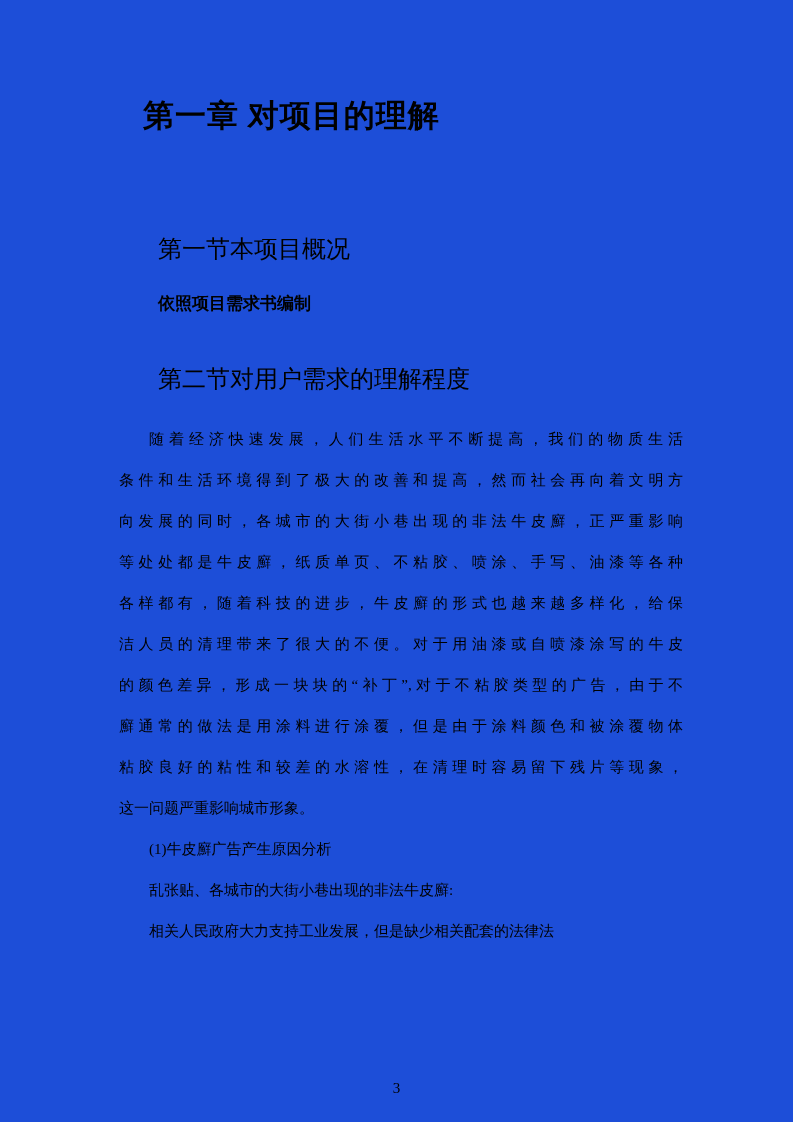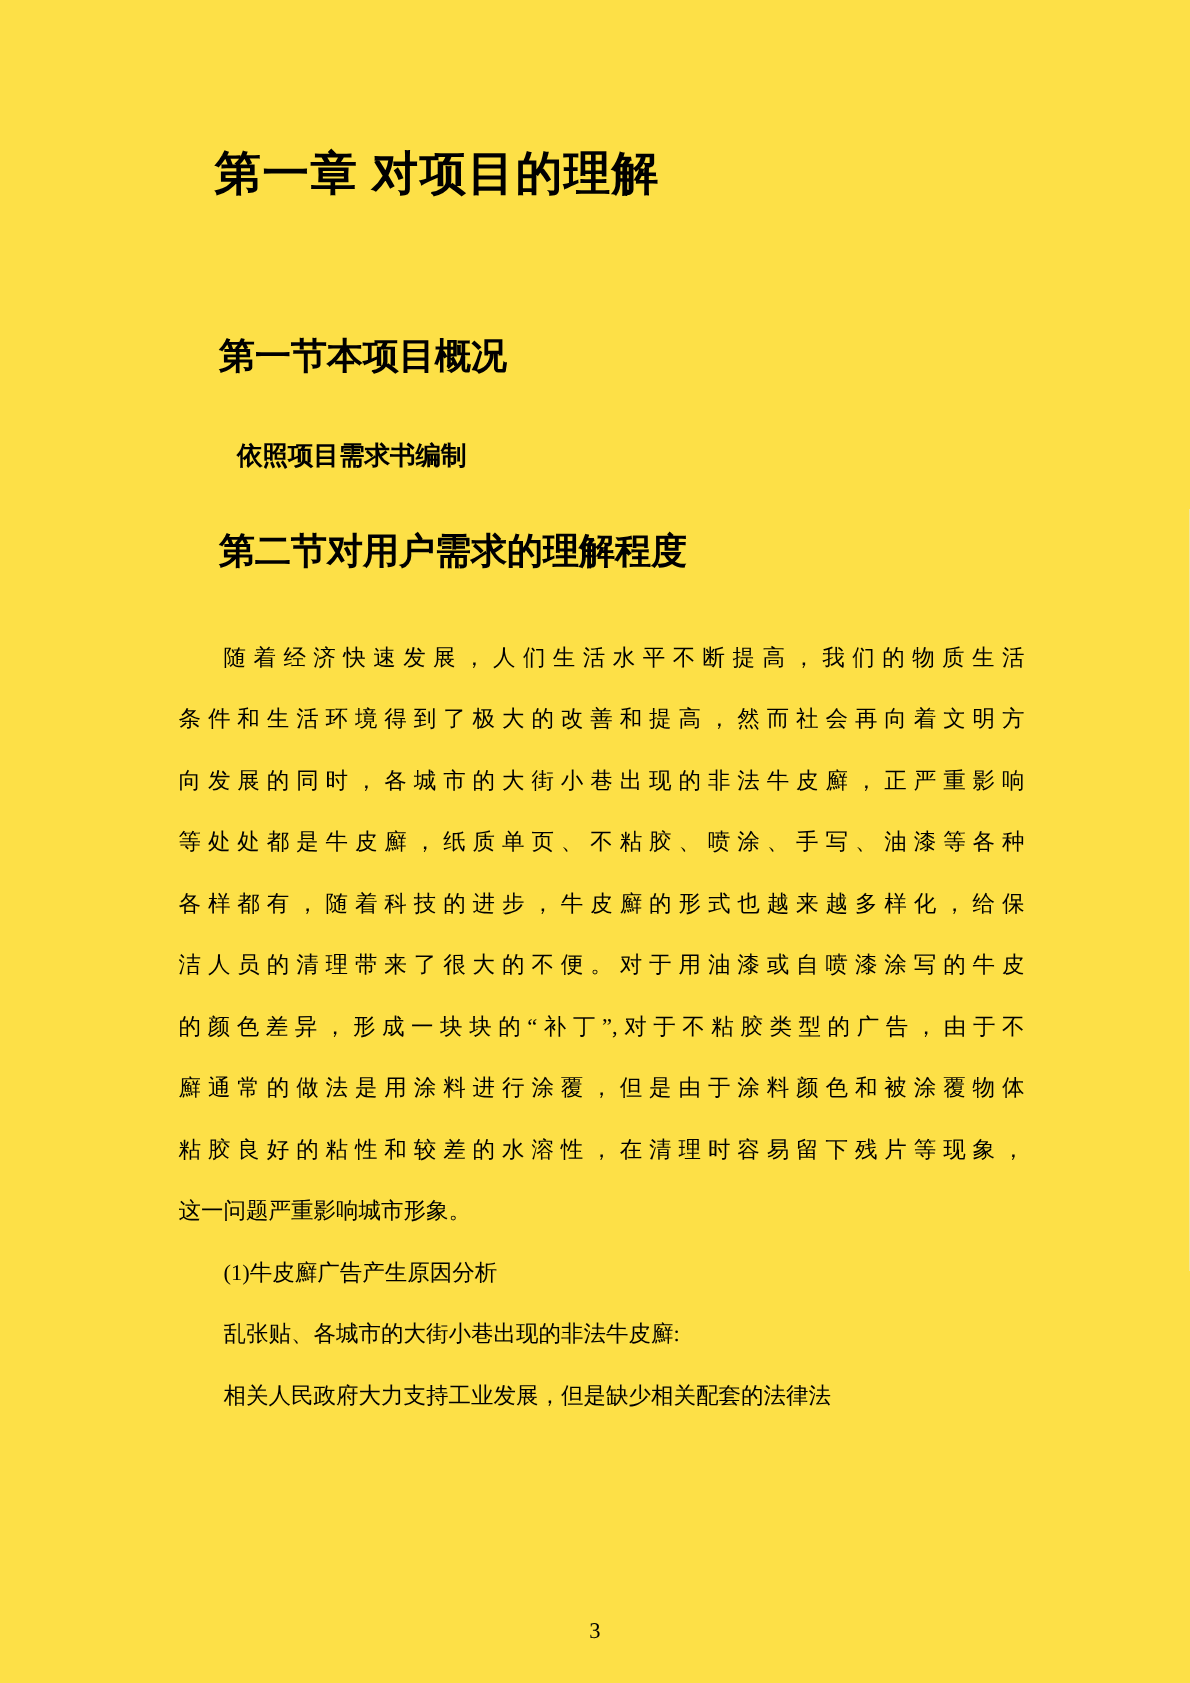--- a/index.html
+++ b/index.html
@@ -5,41 +5,41 @@
   html, body {
     margin: 0;
     padding: 0;
     background: #e8e8e8;
   }
   .doc-page {
     position: relative;
     width: 793px;
     height: 1122px;
     margin: 0 auto;
-    background: #fde047;
+    background: #1d4ed8;
     color: #000000;
     font-family: "Liberation Serif", "DejaVu Serif", serif;
     overflow: hidden;
   }
   .chapter-title {
     position: absolute;
     left: 143px;
     top: 95px;
     margin: 0;
     font-size: 31px;
     font-weight: bold;
     white-space: nowrap;
     letter-spacing: 1px;
   }
   .section-heading {
     position: absolute;
     left: 146px;
-    margin: 0;
+    margin: 12px;
     font-size: 24px;
-    font-weight: bold;
+    font-weight: normal;
     white-space: nowrap;
   }
   .section-heading.s1 { top: 221px; }
   .section-heading.s2 { top: 351px; }
   .section-sub {
     position: absolute;
     left: 158px;
     top: 292px;
     margin: 0;
     font-size: 17px;

